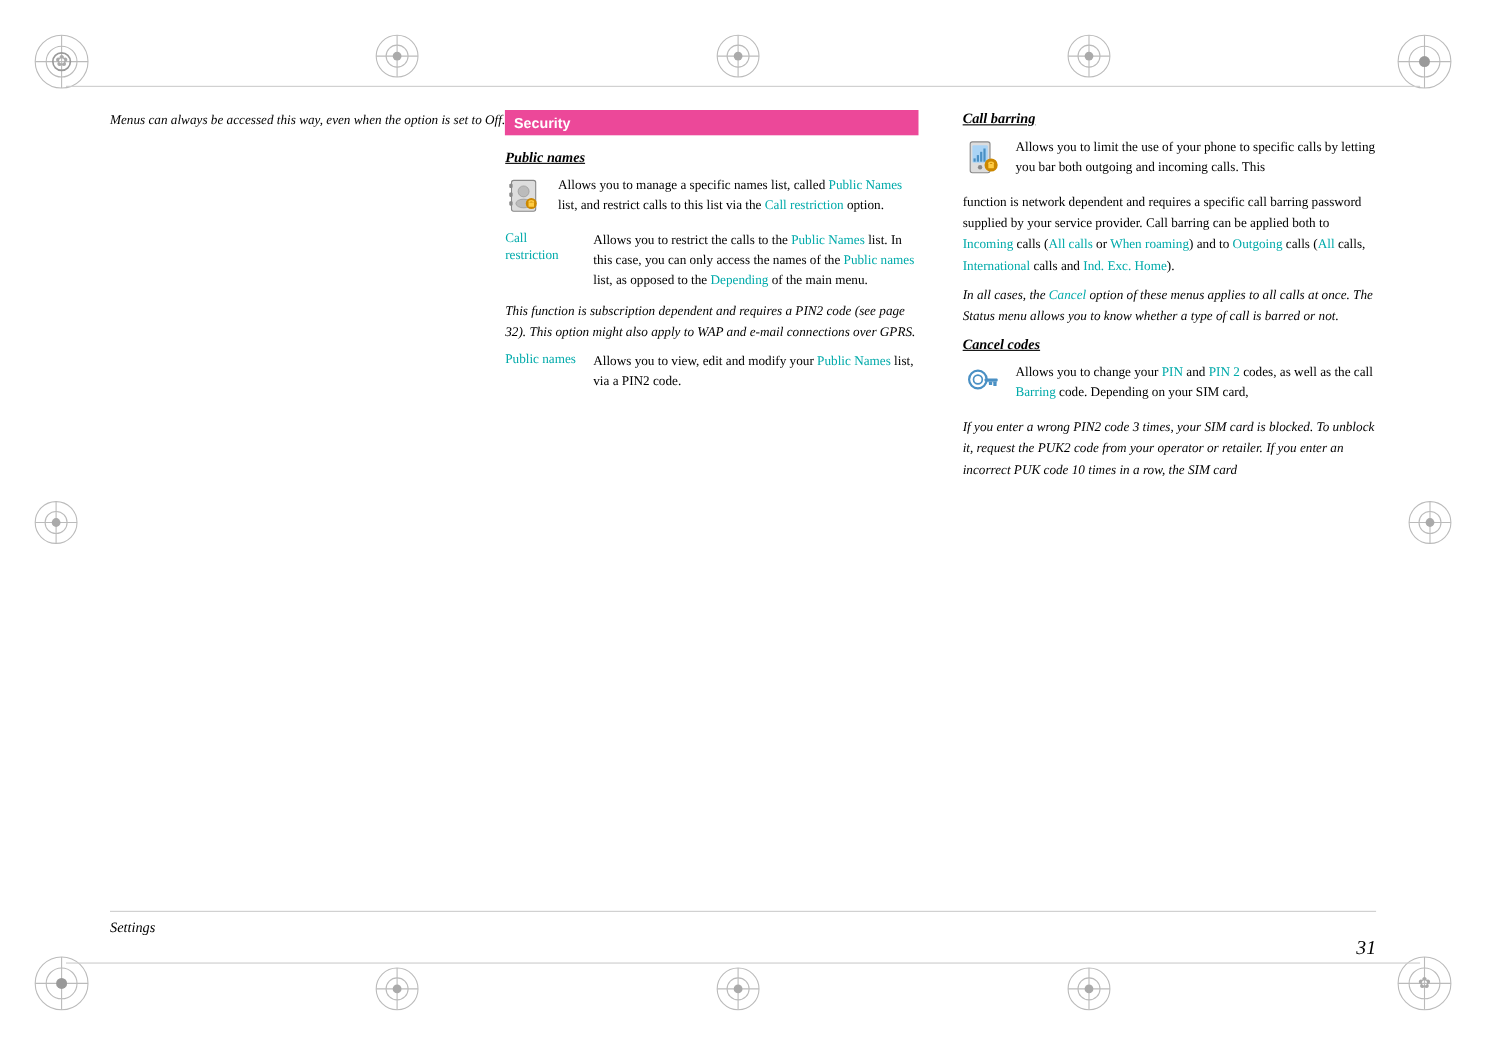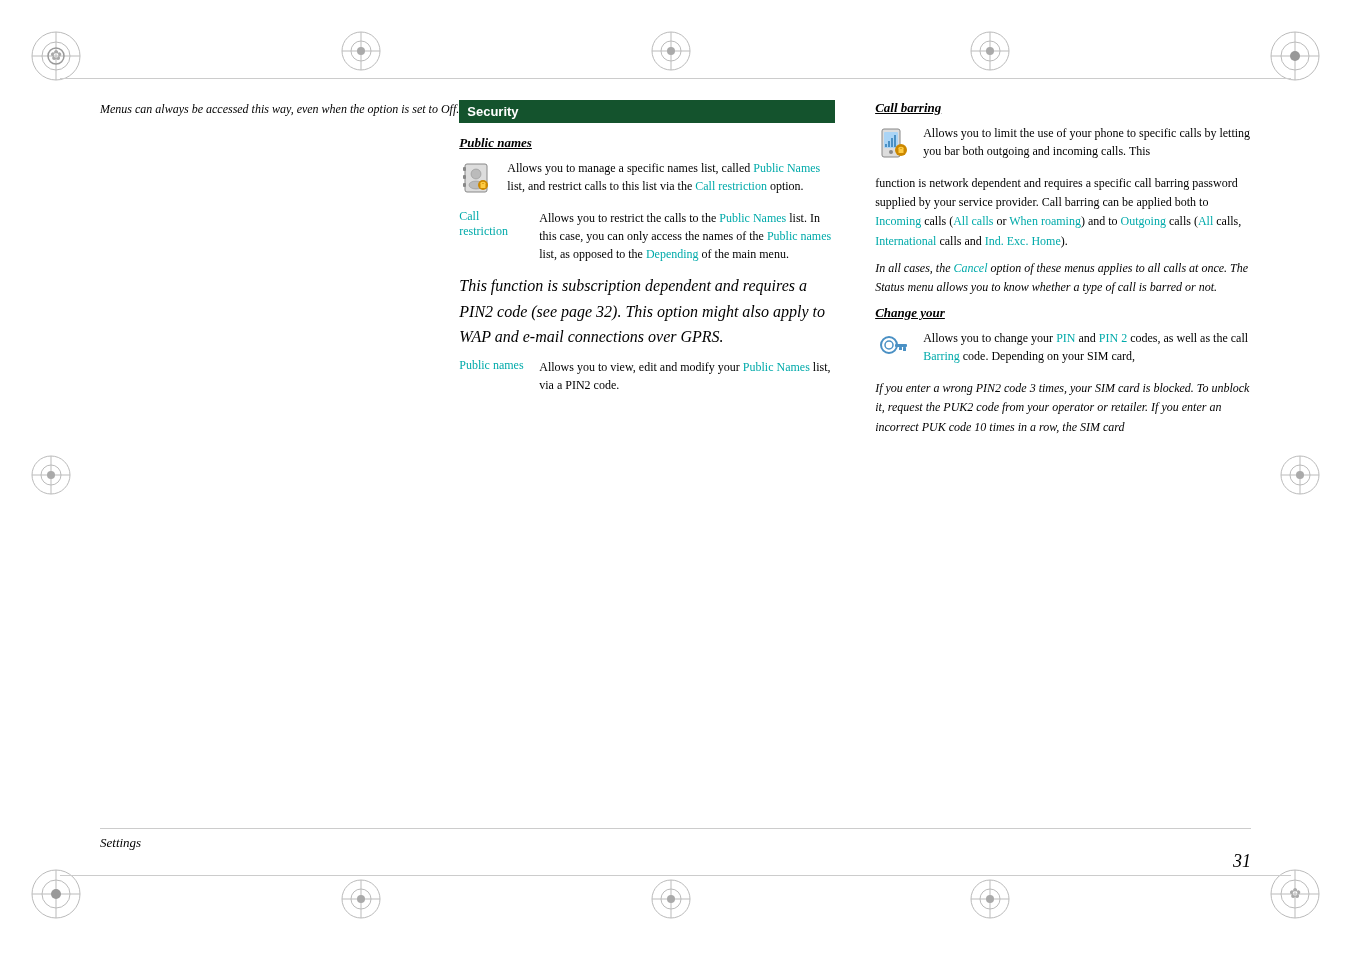--- a/index.html
+++ b/index.html
@@ -69,21 +69,21 @@
     .left-col {
       flex: 1;
     }
 
     .right-col {
       flex: 1;
     }
 
     
     .section-header {
-      background: #14532d;
+      background: #ec4899;
       color: #ffffff;
       padding: 4px 8px;
       font-size: 13px;
       font-weight: bold;
       margin-bottom: 12px;
       font-family: Arial, sans-serif;
     }
 
     
     .subsection-title {
@@ -141,21 +141,21 @@
     }
 
     .sub-item-text {
       flex: 1;
       font-size: 12px;
       line-height: 1.5;
     }
 
     .italic-block {
       font-style: italic;
-      font-size: 16px;
+      font-size: 12px;
       line-height: 1.6;
       margin: 8px 0;
     }
 
     
     .page-footer {
       position: absolute;
       bottom: 82px;
       left: 100px;
       right: 100px;
@@ -404,21 +404,21 @@
       </div>
 
       <p style="font-size:12px; line-height:1.6; margin-bottom:8px;">
         function is network dependent and requires a specific call barring password supplied by your service provider. Call barring can be applied both to <span class="link">Incoming</span> calls (<span class="link">All calls</span> or <span class="link">When roaming</span>) and to <span class="link">Outgoing</span> calls (<span class="link">All</span> calls, <span class="link">International</span> calls and <span class="link">Ind. Exc. Home</span>).
       </p>
 
       <p class="italic-block">
         <em>In all cases, the <span class="link">Cancel</span> option of these menus applies to all calls at once. The Status menu allows you to know whether a type of call is barred or not.</em>
       </p>
 
-      <div class="subsection-title">Change your</div>
+      <div class="subsection-title">Cancel codes</div>
 
       <div class="icon-text-block">
         <div class="icon-box">
           <svg class="icon-svg" viewBox="0 0 34 34" fill="none" xmlns="http://www.w3.org/2000/svg">
 
             <circle cx="12" cy="14" r="8" fill="none" stroke="#4a90c4" stroke-width="2"></circle>
             <circle cx="12" cy="14" r="4" fill="none" stroke="#4a90c4" stroke-width="1.5"></circle>
             <rect x="18" y="13" width="12" height="3" rx="1" fill="#4a90c4"></rect>
             <rect x="26" y="16" width="3" height="4" rx="0.5" fill="#4a90c4"></rect>
             <rect x="22" y="16" width="3" height="3" rx="0.5" fill="#4a90c4"></rect>

